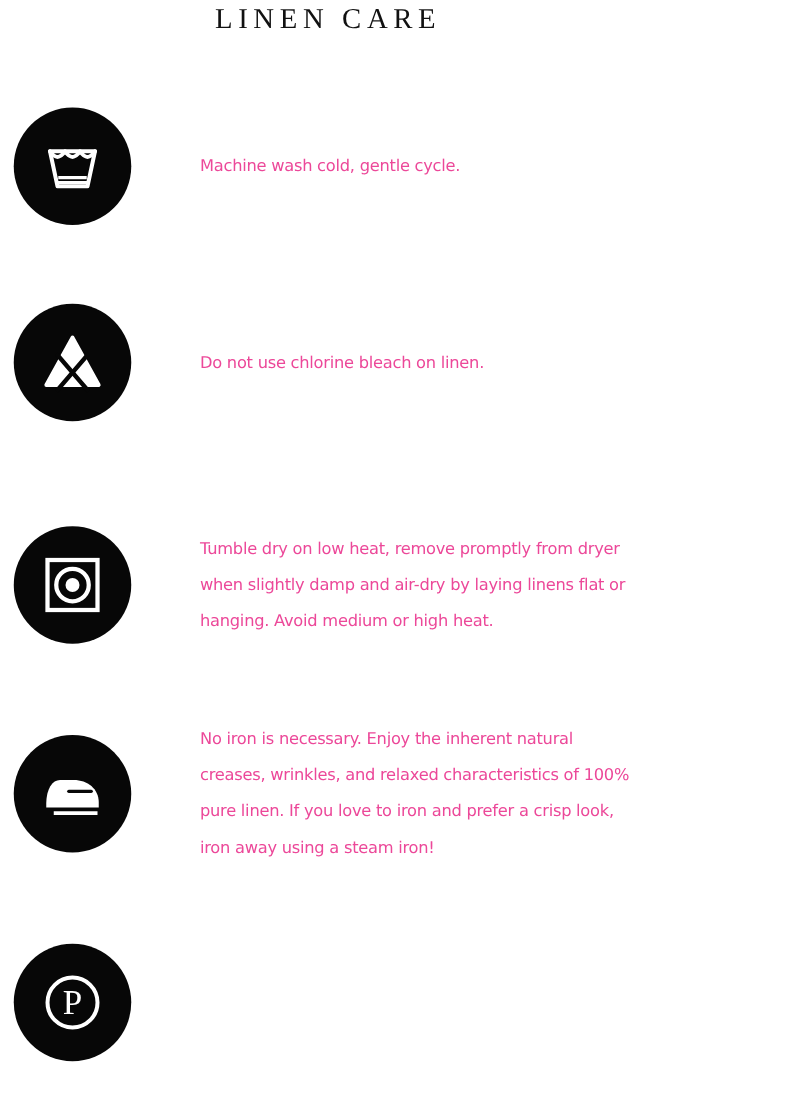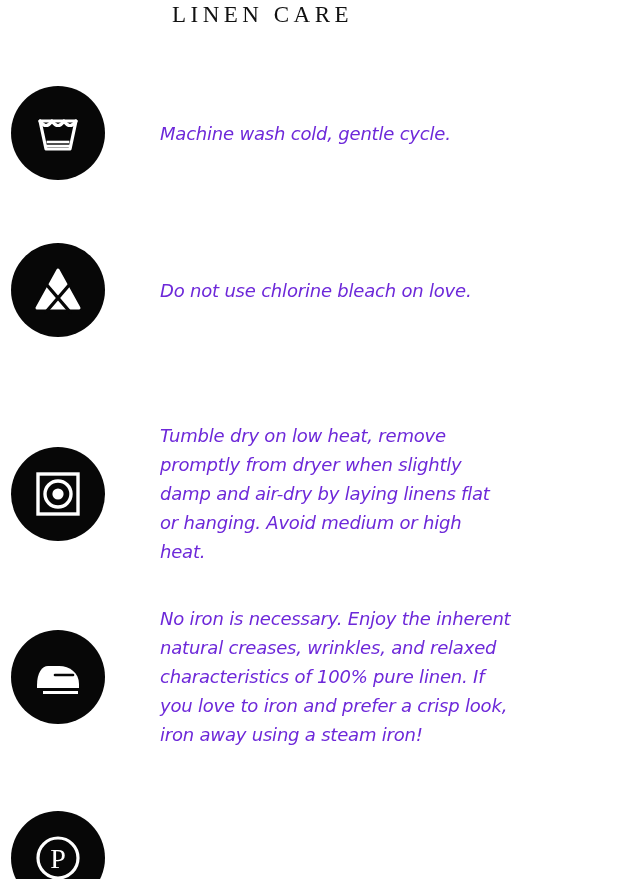--- a/index.html
+++ b/index.html
@@ -62,33 +62,32 @@
     align-items: center;
     justify-content: center;
   }
   .text-cell {
     flex: 1 1 auto;
     padding-left: 55px;
     padding-right: 0;
   }
   .care-text {
     font-family: "DejaVu Sans", sans-serif;
-    font-style: italic;
-    font-size: 18px;
+    font-size: 13px;
     line-height: 29px;
-    color: #6d28d9;
+    color: #ec4899;
     letter-spacing: -0.2px;
     margin: 0;
   }
 
   
   .row-1 { margin-top: 58px; }
   .row-2 { margin-top: 63px; }
   .row-3 { margin-top: 84px; }
-  .row-4 { margin-top: 38px; }
+  .row-4 { margin-top: 62px; }
   .row-5 { margin-top: 62px; }
 
   .row-3 .icon-cell, .row-4 .icon-cell { align-self: center; }
   svg { display: block; }
 </style>
 </head>
 <body>
 
 <div class="page">
 
@@ -119,21 +118,21 @@
           <svg width="58" height="58" viewBox="0 0 58 58" aria-hidden="true">
             <path d="M29 9 L50 47 L8 47 Z" fill="#ffffff"></path>
             <path d="M29 9 L50 47 L8 47 Z" fill="none" stroke="#ffffff" stroke-width="3" stroke-linejoin="round"></path>
 
             <line x1="17" y1="51" x2="41" y2="23" stroke="#070707" stroke-width="3.4" stroke-linecap="round"></line>
             <line x1="41" y1="51" x2="17" y2="23" stroke="#070707" stroke-width="3.4" stroke-linecap="round"></line>
           </svg>
         </div>
       </div>
       <div class="text-cell">
-        <p class="care-text">Do not use chlorine bleach on love.</p>
+        <p class="care-text">Do not use chlorine bleach on linen.</p>
       </div>
     </li>
 
     <li class="care-row row-3">
       <div class="icon-cell">
         <div class="icon-badge">
           <svg width="58" height="58" viewBox="0 0 58 58" aria-hidden="true">
             <rect x="9" y="9" width="40" height="40" fill="none" stroke="#ffffff" stroke-width="3.4"></rect>
             <circle cx="29" cy="29" r="13" fill="none" stroke="#ffffff" stroke-width="3.4"></circle>
             <circle cx="29" cy="29" r="5.6" fill="#ffffff"></circle>

